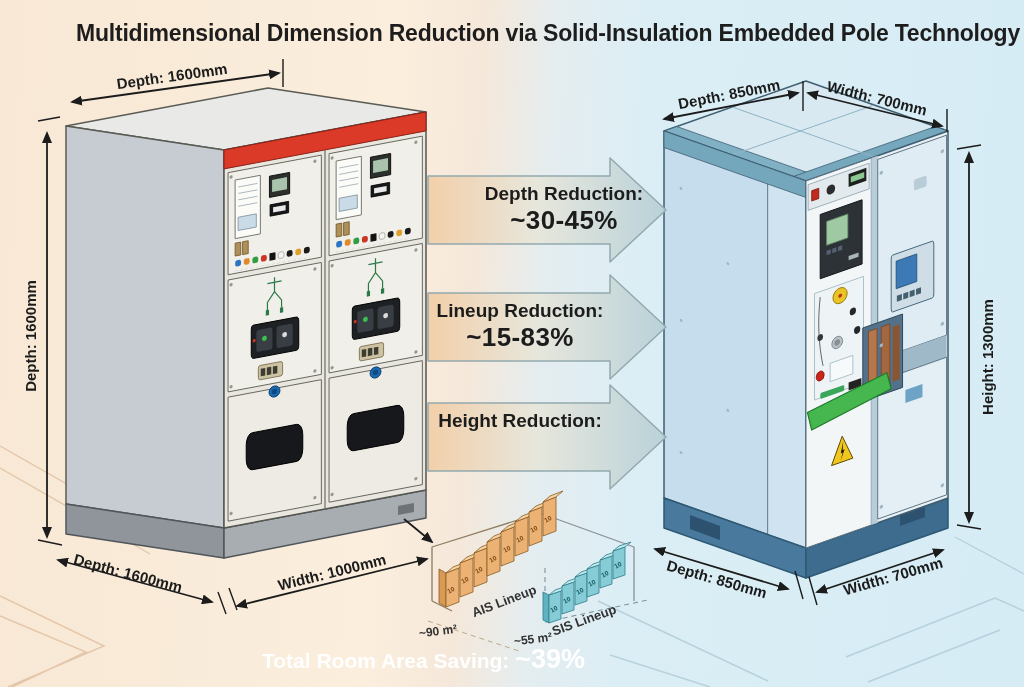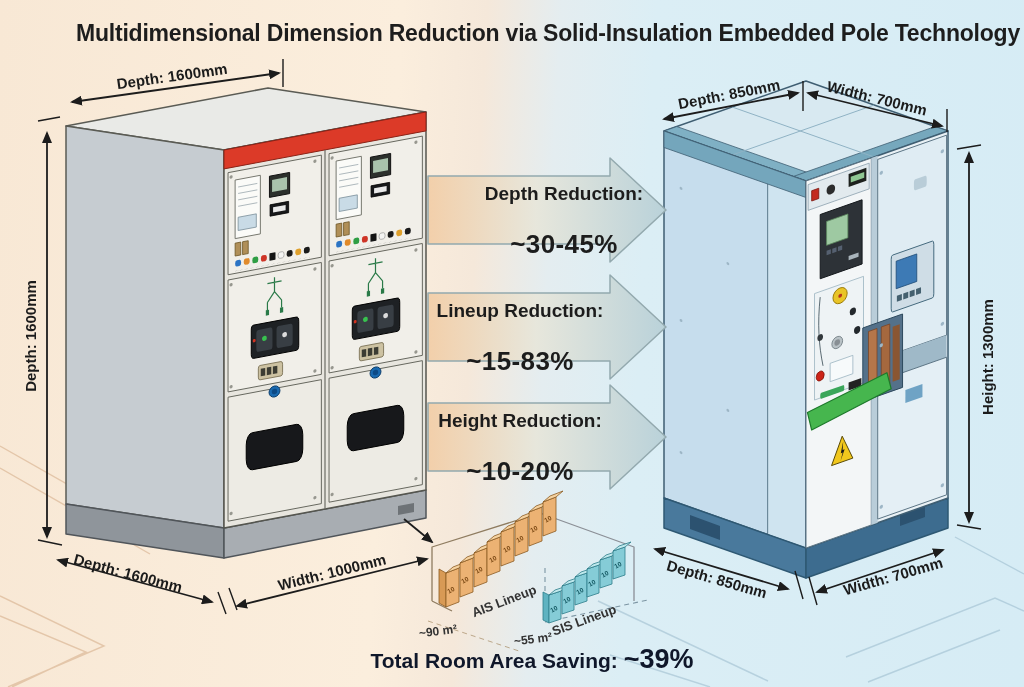--- a/index.html
+++ b/index.html
@@ -7,24 +7,24 @@
          font-family:"Liberation Sans", sans-serif;}
   #bg{position:absolute;inset:0;
       background:linear-gradient(93deg,#f8e8d5 0%,#fbeedd 38%,#f5e8da 46%,#e4edf0 53%,#dbeef5 62%,#d6ecf5 100%);}
   svg{position:absolute;left:0;top:0;}
   .face *{vector-effect:non-scaling-stroke;}
   .title{position:absolute;top:20px;left:0;width:100%;text-align:center;
          font-size:23px;font-weight:700;color:#1d1d1d;letter-spacing:-0.2px;white-space:nowrap;margin-left:36px;}
   .dim{position:absolute;font-size:15px;font-weight:700;color:#1b1b1b;white-space:nowrap;}
   .arrow-text{position:absolute;left:430px;width:180px;text-align:center;color:#1c1c1c;}
   .arrow-label{font-size:19px;font-weight:700;line-height:1.25;}
-  .arrow-value{font-size:26px;font-weight:800;letter-spacing:.4px;line-height:1.15;margin-top:24px;}
+  .arrow-value{font-size:26px;font-weight:800;letter-spacing:.4px;line-height:1.15;}
   .room-label{position:absolute;font-weight:700;color:#333;white-space:nowrap;}
-  .total{position:absolute;left:262px;top:644px;width:540px;text-align:center;
-         font-size:21px;font-weight:700;color:#0f172a;}
+  .total{position:absolute;left:262px;top:644px;width:540px;
+         font-size:21px;font-weight:700;color:#ffffff;}
   .total .val{font-size:27px;font-weight:800;}
   .u10{font-size:6.5px;font-weight:700;}
 </style>
 </head>
 <body>
 
 <div id="stage">
   <div id="bg"></div>
 
   <svg width="1024" height="687" viewBox="0 0 1024 687">
@@ -302,21 +302,20 @@
   <div class="arrow-text" style="top:182px;padding-left:44px;">
     <div class="arrow-label">Depth Reduction:</div>
     <div class="arrow-value">~30-45%</div>
   </div>
   <div class="arrow-text" style="top:299px;">
     <div class="arrow-label">Lineup Reduction:</div>
     <div class="arrow-value">~15-83%</div>
   </div>
   <div class="arrow-text" style="top:409px;">
     <div class="arrow-label">Height Reduction:</div>
-    <div class="arrow-value">~10-20%</div>
   </div>
 
   <div class="room-label" style="left:504px;top:601px;font-size:13px;transform:translate(-50%,-50%) rotate(-21deg);">AIS Lineup</div>
   <div class="room-label" style="left:438px;top:631px;font-size:12px;transform:translate(-50%,-50%) rotate(-7deg);">~90 m²</div>
   <div class="room-label" style="left:584px;top:620px;font-size:13px;transform:translate(-50%,-50%) rotate(-20deg);">SIS Lineup</div>
   <div class="room-label" style="left:533px;top:639px;font-size:12px;transform:translate(-50%,-50%) rotate(-7deg);">~55 m²</div>
 
   <div class="total">
     <span>Total Room Area Saving:</span>
     <span class="val">~39%</span>

